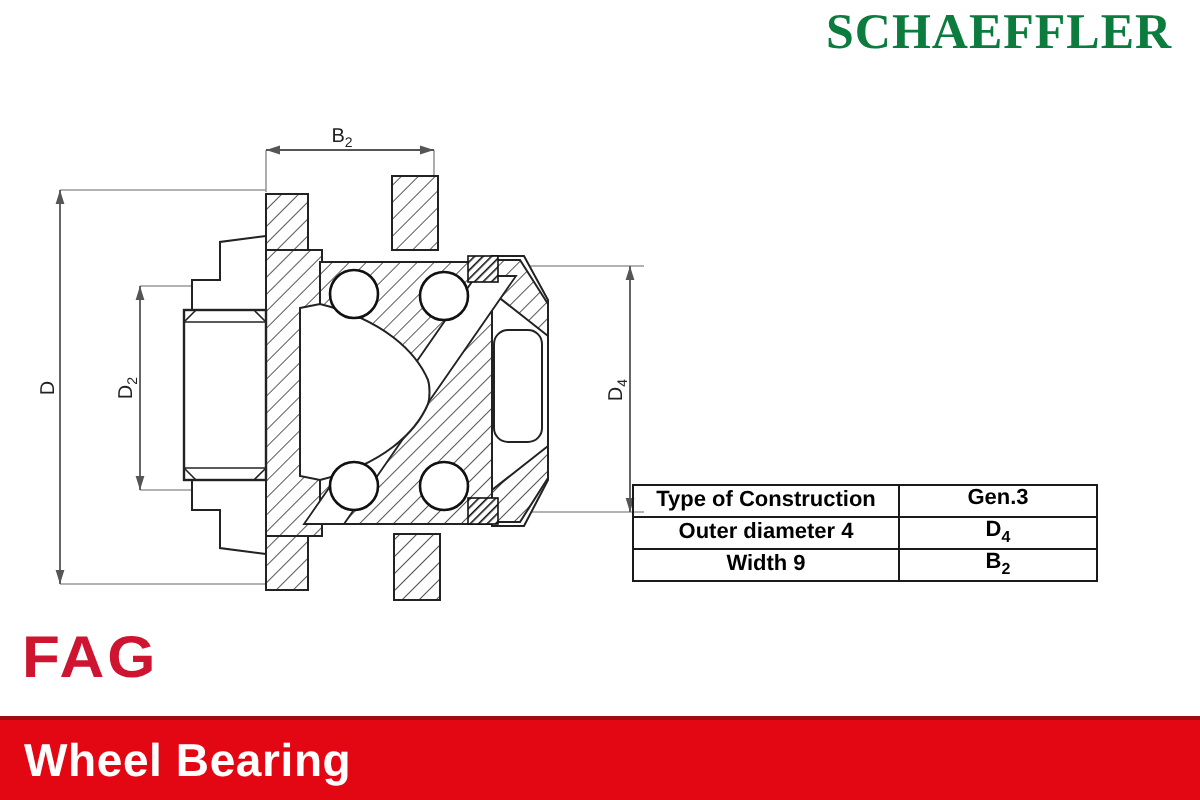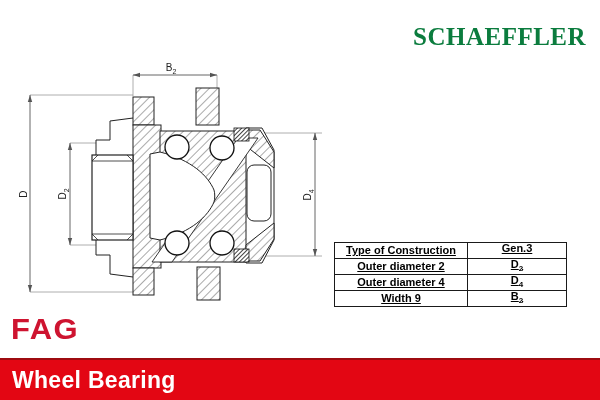--- a/index.html
+++ b/index.html
@@ -6,27 +6,27 @@
   body{
     width:600px;height:400px;position:relative;overflow:hidden;
     background:#ffffff;
     font-family:"Liberation Sans", sans-serif;
   }
   .schaeffler{
     position:absolute;top:3px;left:413px;width:156px;
     text-align:center;
     font-family:"Liberation Serif", serif;
     font-weight:700;font-size:25px;letter-spacing:.5px;
-    color:#0B7C3E;white-space:nowrap;margin-top:20px;
+    color:#0B7C3E;white-space:nowrap;
   }
   .drawing{position:absolute;left:10px;top:52px;width:340px;height:260px;}
   .spec{
-    position:absolute;left:334px;top:242px;width:232px;
+    position:absolute;left:316px;top:242px;width:232px;
     border-collapse:collapse;table-layout:fixed;
-    font-size:11px;color:#000;text-decoration:underline;
+    font-size:11px;color:#000;
   }
   .spec td{
     border:1px solid #1a1a1a;text-align:center;vertical-align:middle;
     height:15px;padding:0;font-weight:600;line-height:1;
   }
   .spec td.c1{width:132px;}
   .spec td.c2{width:98px;}
   .spec sub{font-size:8px;font-weight:600;}
   .fag{
     position:absolute;left:11px;top:312px;
@@ -138,24 +138,20 @@
     </g>
   </svg>
 
   <table class="spec">
     <tbody>
       <tr>
         <td class="c1">Type of Construction</td>
         <td class="c2"><span>Gen.3</span><sub></sub></td>
       </tr>
       <tr>
-        <td class="c1">Outer diameter 2</td>
-        <td class="c2"><span>D</span><sub>2</sub></td>
-      </tr>
-      <tr>
         <td class="c1">Outer diameter 4</td>
         <td class="c2"><span>D</span><sub>4</sub></td>
       </tr>
       <tr>
         <td class="c1">Width 9</td>
         <td class="c2"><span>B</span><sub>2</sub></td>
       </tr>
     </tbody>
   </table>
 

